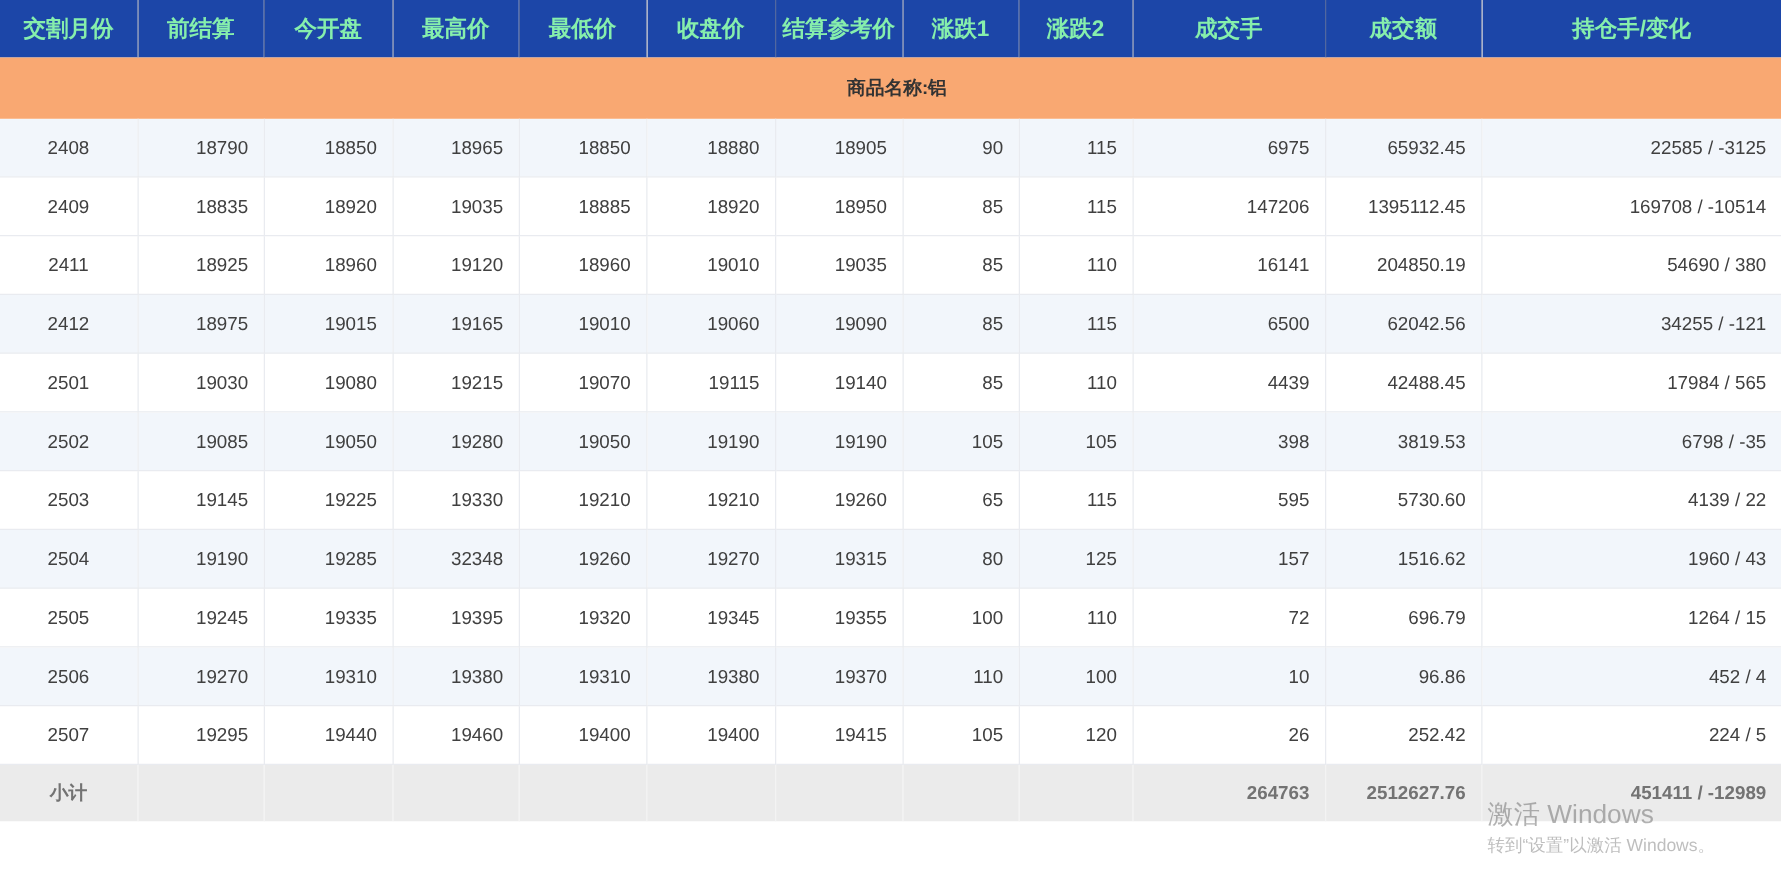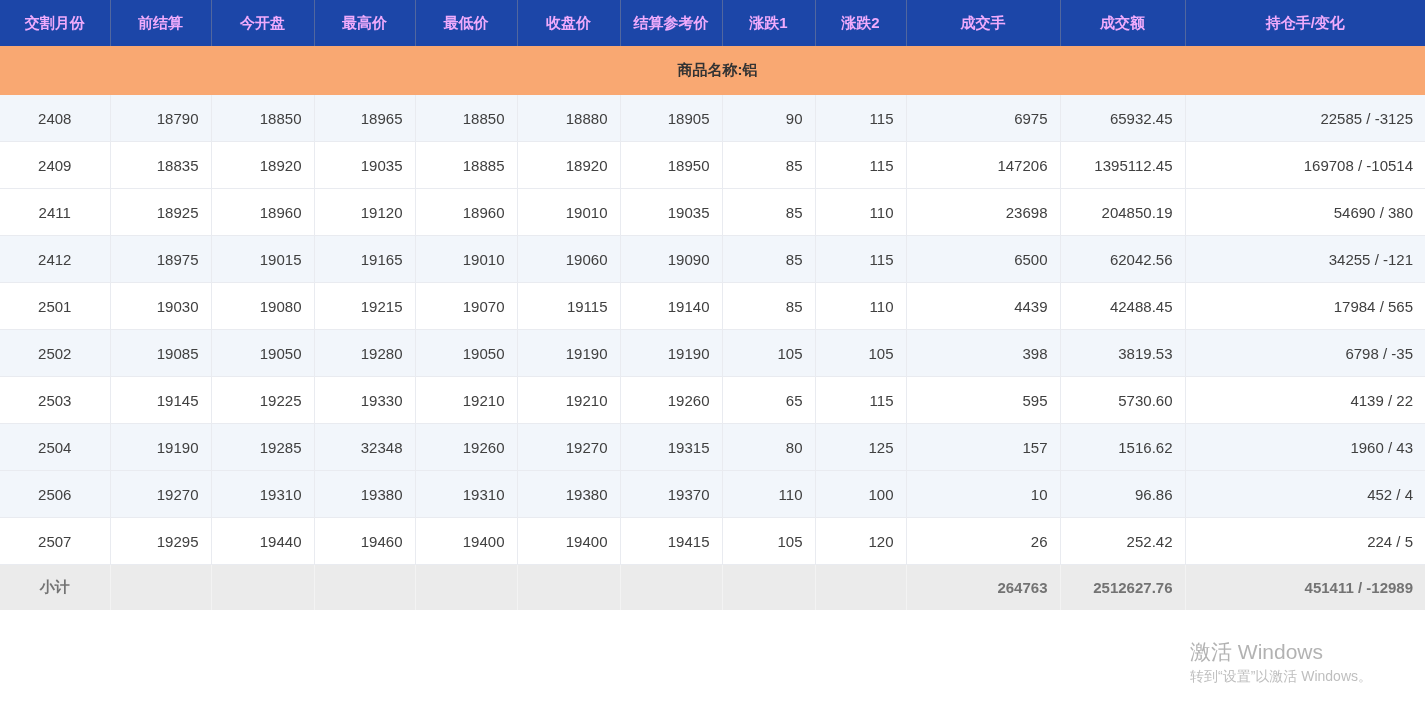--- a/index.html
+++ b/index.html
@@ -12,22 +12,22 @@
     font-family:"Liberation Sans","DejaVu Sans",sans-serif;
   }
   table.quote {
     border-collapse:collapse;
     table-layout:fixed;
     width:1425px;
   }
   
   thead th {
     background:#1C46A8;
-    color:#f0abfc;
-    font-size:15px;
+    color:#86efac;
+    font-size:18px;
     font-weight:bold;
     height:46px;
     padding:0;
     text-align:center;
     border-right:1px solid #51679F;
     overflow:hidden;
     white-space:nowrap;
   }
   thead th:last-child { border-right:none; }
   
@@ -153,21 +153,21 @@
         <tr>
           <td class="c">2411</td>
           <td class="r">18925</td>
           <td class="r">18960</td>
           <td class="r">19120</td>
           <td class="r">18960</td>
           <td class="r">19010</td>
           <td class="r">19035</td>
           <td class="r">85</td>
           <td class="r">110</td>
-          <td class="r">23698</td>
+          <td class="r">16141</td>
           <td class="r">204850.19</td>
           <td class="r">54690 / 380</td>
         </tr>
         <tr class="striped">
           <td class="c">2412</td>
           <td class="r">18975</td>
           <td class="r">19015</td>
           <td class="r">19165</td>
           <td class="r">19010</td>
           <td class="r">19060</td>
@@ -226,20 +226,34 @@
           <td class="r">19285</td>
           <td class="r">32348</td>
           <td class="r">19260</td>
           <td class="r">19270</td>
           <td class="r">19315</td>
           <td class="r">80</td>
           <td class="r">125</td>
           <td class="r">157</td>
           <td class="r">1516.62</td>
           <td class="r">1960 / 43</td>
+        </tr>
+        <tr>
+          <td class="c">2505</td>
+          <td class="r">19245</td>
+          <td class="r">19335</td>
+          <td class="r">19395</td>
+          <td class="r">19320</td>
+          <td class="r">19345</td>
+          <td class="r">19355</td>
+          <td class="r">100</td>
+          <td class="r">110</td>
+          <td class="r">72</td>
+          <td class="r">696.79</td>
+          <td class="r">1264 / 15</td>
         </tr>
         <tr class="striped">
           <td class="c">2506</td>
           <td class="r">19270</td>
           <td class="r">19310</td>
           <td class="r">19380</td>
           <td class="r">19310</td>
           <td class="r">19380</td>
           <td class="r">19370</td>
           <td class="r">110</td>

